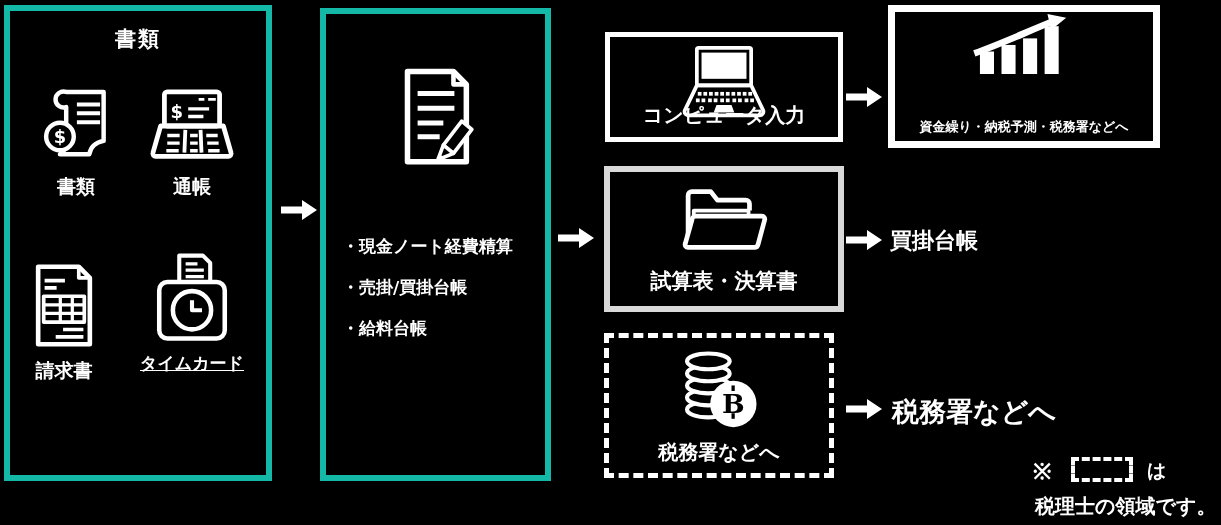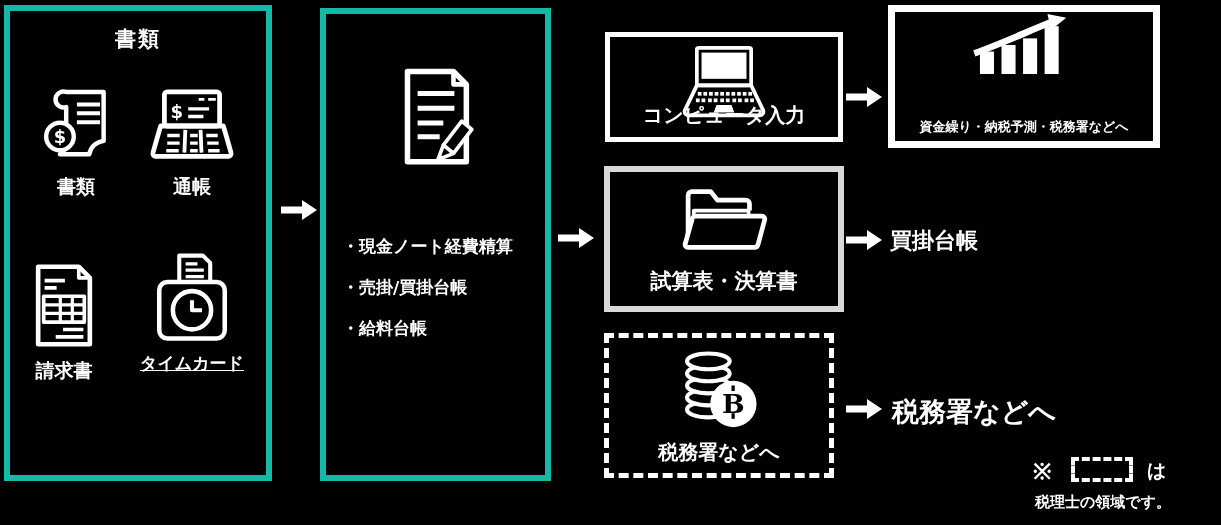--- a/index.html
+++ b/index.html
@@ -41,21 +41,21 @@
   .a2{left:558px;top:227px;}
   .a3{left:846px;top:86px;}
   .a4{left:846px;top:229px;}
   .a5{left:846px;top:398px;}
   .dest{position:absolute;white-space:nowrap;}
   .dest0{left:890px;top:226px;font-size:22px;}
   .dest1{left:892px;top:394px;font-size:27px;}
   .legend-marker{position:absolute;left:1033px;top:455px;font-size:22px;}
   .legend-sample{position:absolute;left:1071px;top:457px;width:54px;height:17px;border:4px dashed #fff;}
   .legend-particle{position:absolute;left:1147px;top:458px;font-size:19px;}
-  .legend-desc{position:absolute;left:1035px;top:493px;font-size:15px;white-space:nowrap;}
+  .legend-desc{position:absolute;left:1035px;top:493px;font-size:20px;white-space:nowrap;}
   svg{display:block;}
   .stroke{fill:none;stroke:#fff;stroke-linejoin:round;stroke-linecap:butt;}
 </style>
 </head>
 <body>
 
 <div class="canvas">
 
   <div class="box b-solid box1">
     <div class="box1-title">書類</div>

